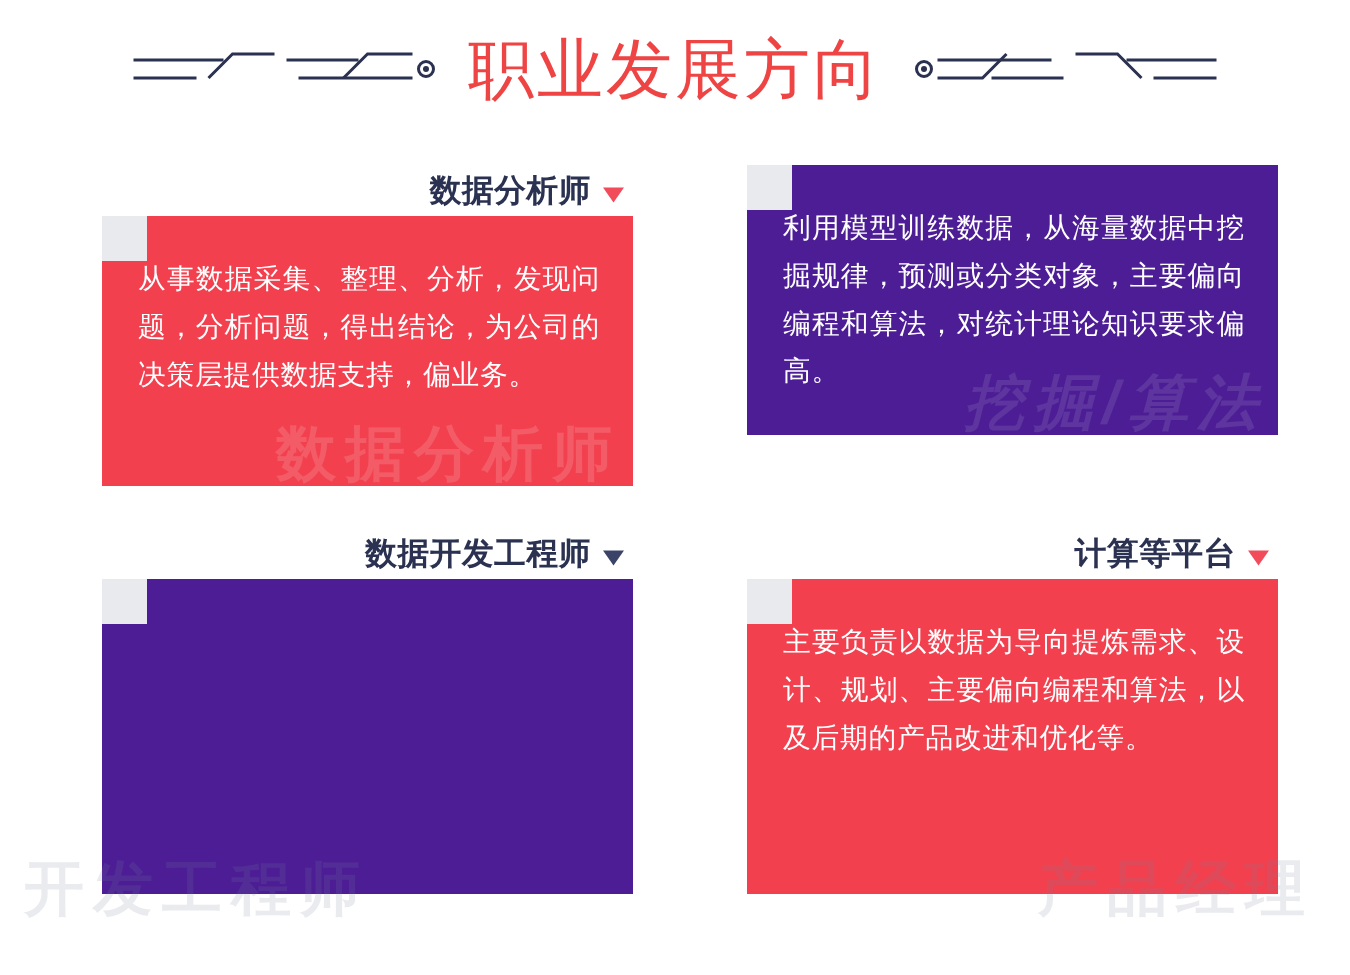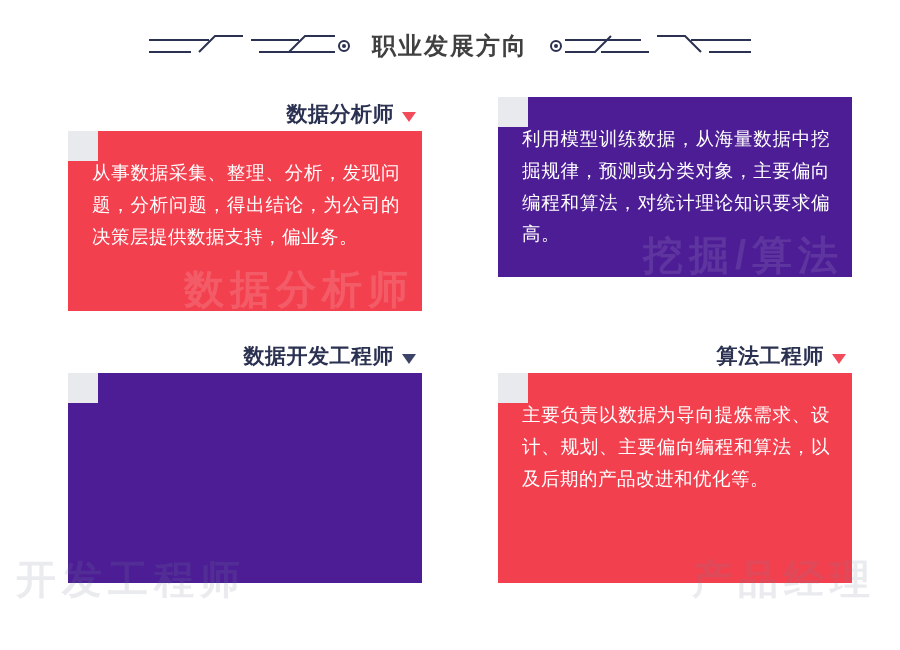--- a/index.html
+++ b/index.html
@@ -23,40 +23,40 @@
 
   
   .header {
     position: relative;
     height: 92px;
     display: flex;
     align-items: center;
     justify-content: center;
   }
   .header-title {
-    font-size: 24px;
-    font-weight: bold;
-    color: #404040;
+    font-size: 44px;
+    font-weight: normal;
+    color: #ef4444;
     letter-spacing: 2px;
     font-family: "Liberation Sans", sans-serif;
     padding: 0 18px;
     white-space: nowrap;
   }
   .deco {
     position: relative;
     width: 215px;
     height: 40px;
   }
   .deco svg { display: block; }
 
   
   .grid {
     position: absolute;
     left: 0;
-    top: 79px;
+    top: 92px;
     width: 900px;
     display: flex;
     flex-wrap: wrap;
     gap: 0px;
   }
   .cell {
     width: 450px;
     box-sizing: border-box;
     padding: 0 0 0 0;
     position: relative;
@@ -134,21 +134,21 @@
     right: 8px;
     bottom: -6px;
     font-size: 40px;
     font-weight: bold;
     letter-spacing: 6px;
     z-index: 1;
     white-space: nowrap;
     user-select: none;
   }
   .card.red .ghost { color: rgba(255,255,255,0.14); }
-  .card.navy .ghost { color: rgba(255,255,255,0.10); }
+  .card.navy .ghost { color: rgba(255,255,255,0.10); font-style: italic; }
 
   .ghost-outside {
     position: absolute;
     z-index: 0;
     font-size: 40px;
     font-weight: bold;
     letter-spacing: 6px;
     color: rgba(120,128,150,0.16);
     white-space: nowrap;
     user-select: none;
@@ -227,21 +227,21 @@
         <div class="card navy">
           <div class="card-corner"></div>
         </div>
         <div class="ghost-outside" style="left:-52px; bottom:-24px;">开发工程师</div>
       </div>
     </div>
 
     <div class="cell right row2">
       <div class="card-wrap">
         <div class="card-title-row">
-          <div class="card-title">算法工程师</div>
+          <div class="card-title">计算等平台</div>
           <div class="tri-down"></div>
         </div>
         <div class="card red">
           <div class="card-corner"></div>
           <div class="card-text">主要负责以数据为导向提炼需求、设计、规划、主要偏向编程和算法，以及后期的产品改进和优化等。</div>
         </div>
         <div class="ghost-outside" style="right:-24px; bottom:-24px;">产品经理</div>
       </div>
     </div>
 

